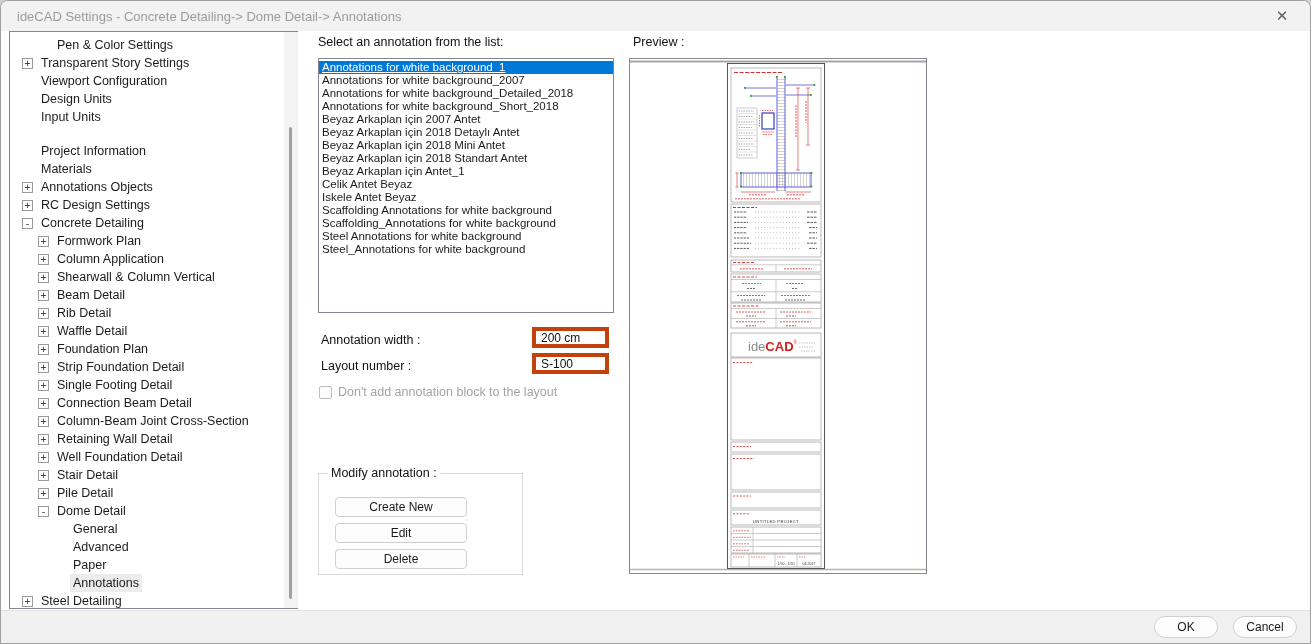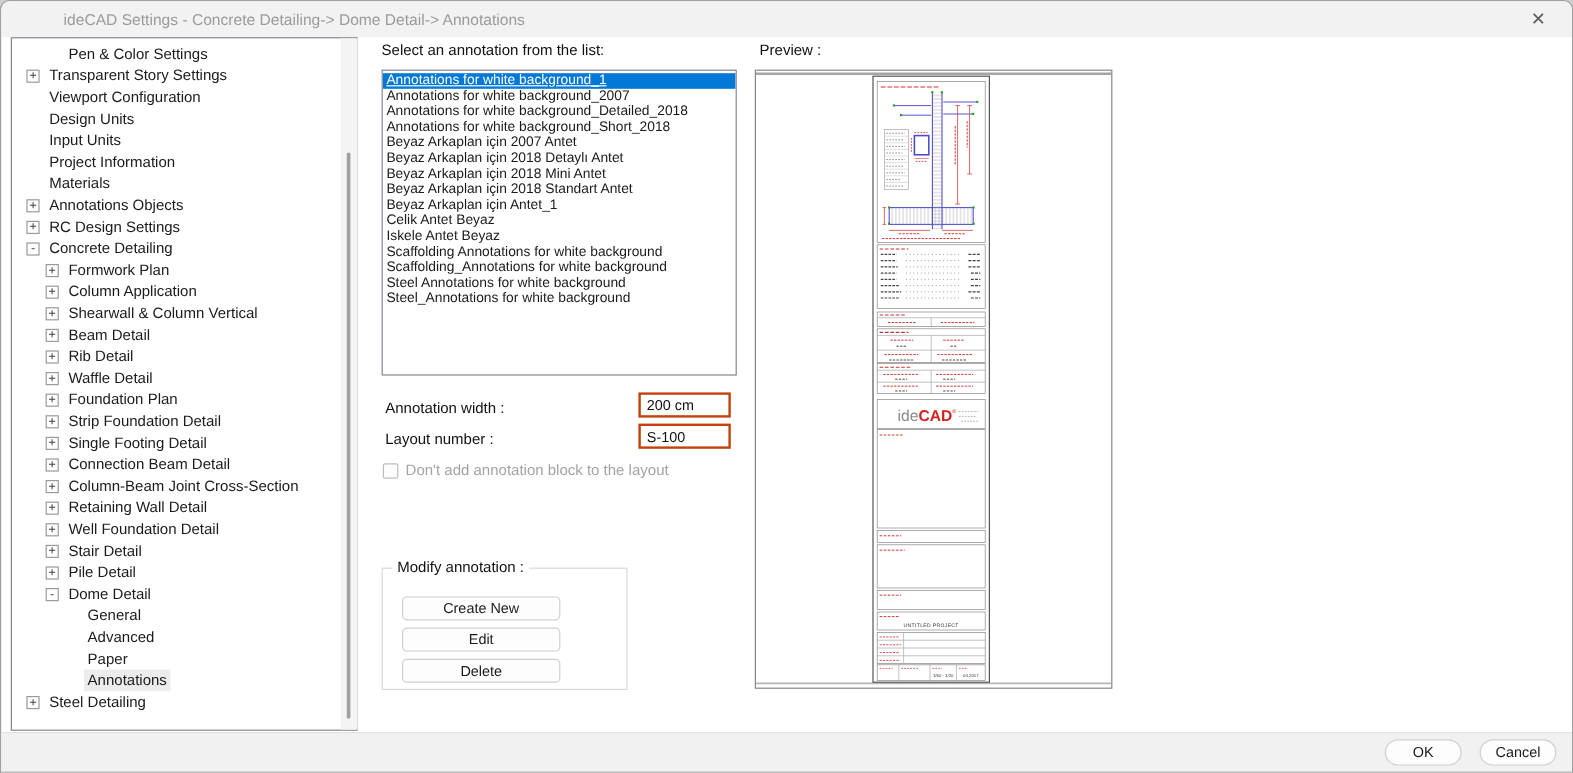--- a/index.html
+++ b/index.html
@@ -5,42 +5,42 @@
   html,body{margin:0;padding:0;background:#cfcfcf;}
   *{box-sizing:border-box;}
   .window{
     position:relative;width:1311px;height:644px;background:#fff;
     border:1px solid #9f9f9f;border-radius:8px 8px 0 0;overflow:hidden;
     font-family:"Liberation Sans",sans-serif;color:#1b1b1b;
   }
   
   .titlebar{position:absolute;left:0;top:0;right:0;height:30px;background:#f2f2f2;
     display:flex;align-items:center;padding-left:16px;}
-  .titlebar .title{font-size:13px;color:#9b9b9b;margin-left:36px;}
+  .titlebar .title{font-size:13px;color:#9b9b9b;}
   .close-btn{position:absolute;right:6px;top:0;width:44px;height:30px;display:flex;
     align-items:center;justify-content:center;font-size:15px;color:#5e5e5e;cursor:default;}
   
   .tree-panel{position:absolute;left:8px;top:30px;width:289px;height:578px;background:#fff;
     border:1px solid #828790;overflow:hidden;padding-top:4px;}
   .tree-row{height:18px;line-height:18px;font-size:12.5px;white-space:nowrap;display:flex;align-items:center;}
   .tg{display:inline-block;flex:none;width:11px;height:11px;line-height:9px;text-align:center;
     border:1px solid #9a9a9a;background:#fff;font-size:10px;color:#444;margin-right:5px;
     font-family:"DejaVu Sans Mono",monospace;}
   .tg:empty{visibility:hidden;}
   .tree-label{padding:0 3px;}
   .tree-label.selected{background:#ececec;}
   .tree-scrollbar{position:absolute;right:1px;top:1px;bottom:1px;width:14px;background:#f4f4f4;}
   .tree-scrollbar .thumb{position:absolute;left:5px;width:3px;top:95px;height:472px;background:#a0a0a0;border-radius:2px;}
   
   .lbl{position:absolute;font-size:12.5px;color:#111;}
   .listbox{position:absolute;left:317px;top:57px;width:296px;height:255px;background:#fff;
     border:1px solid #828790;overflow:hidden;padding-top:2px;}
   .list-row{height:13px;line-height:13px;font-size:11.5px;padding-left:3px;white-space:nowrap;}
   .list-row.selected{background:#0078d7;color:#fff;text-decoration:underline;}
-  .tbox{position:absolute;width:77px;height:21px;border:2px solid #c2410c;background:#fff;
+  .tbox{position:absolute;width:77px;height:21px;border:4px solid #c2410c;background:#fff;
     font-family:"Liberation Sans",sans-serif;font-size:12px;color:#111;padding:0 0 0 5px;}
   .chkrow{position:absolute;left:318px;top:384px;display:flex;align-items:center;}
   .chk{width:13px;height:13px;border:1px solid #bdbdbd;background:#fcfcfc;border-radius:2px;flex:none;}
   .chklbl{font-size:12.5px;color:#a3a3a3;margin-left:6px;}
   .groupbox{position:absolute;left:317px;top:472px;width:205px;height:102px;border:1px solid #d9d9d9;}
   .group-title{position:absolute;top:-8px;left:8px;background:#fff;padding:0 4px;font-size:12.5px;color:#111;}
   .gbtn{position:absolute;left:16px;width:132px;height:20px;background:#fdfdfd;border:1px solid #cfcfcf;
     border-radius:4px;font-family:"Liberation Sans",sans-serif;font-size:12px;color:#1a1a1a;}
   
   .preview-box{position:absolute;left:628px;top:57px;width:298px;height:516px;background:#fff;
@@ -76,21 +76,21 @@
         <span class="tree-label">Viewport Configuration</span>
       </div>
       <div class="tree-row" style="padding-left: 12px;">
         <span class="tg"></span>
         <span class="tree-label">Design Units</span>
       </div>
       <div class="tree-row" style="padding-left: 12px;">
         <span class="tg"></span>
         <span class="tree-label">Input Units</span>
       </div>
-      <div class="tree-row" style="padding-left: 12px;">
+      <div class="tree-row" style="padding-left: 12px; margin-top: 16px;">
         <span class="tg"></span>
         <span class="tree-label">Project Information</span>
       </div>
       <div class="tree-row" style="padding-left: 12px;">
         <span class="tg"></span>
         <span class="tree-label">Materials</span>
       </div>
       <div class="tree-row" style="padding-left: 12px;">
         <span class="tg">+</span>
         <span class="tree-label">Annotations Objects</span>

